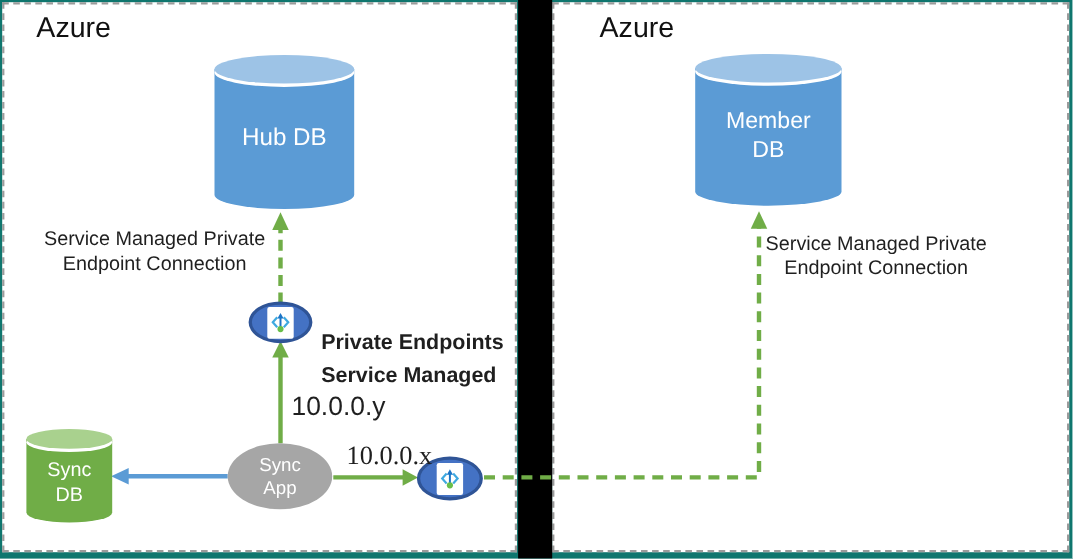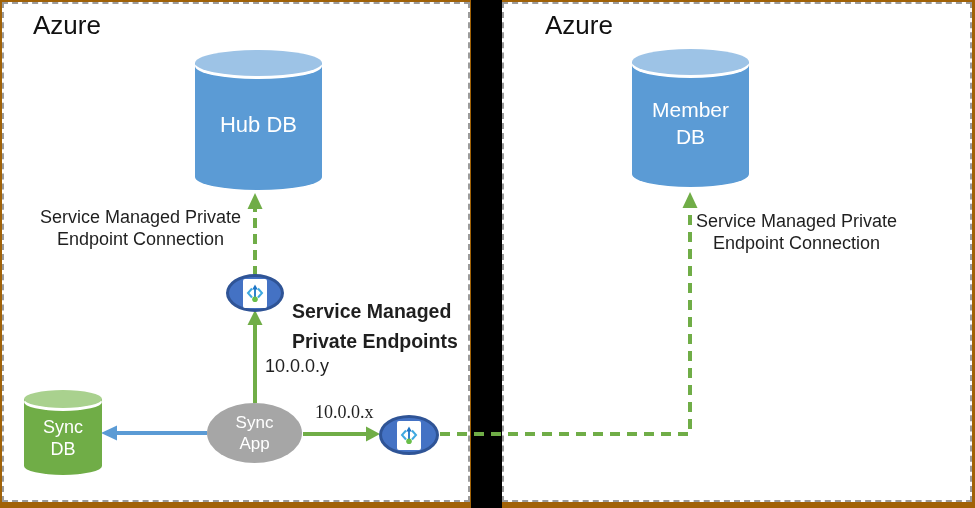--- a/index.html
+++ b/index.html
@@ -1,17 +1,17 @@
 <!DOCTYPE html>
 <html><head>
 <meta charset="utf-8">
 <style>
   html,body { margin:0; padding:0; background:#ffffff; }
   .canvas {
-    position:relative; width:975px; height:508px; background:#a16207;
+    position:relative; width:975px; height:508px; background:#0f766e;
     font-family:"Liberation Sans", sans-serif; color:#1f1f1f; overflow:hidden;
   }
   .region {
     position:absolute; top:2px; height:500px; background:#ffffff;
     border:2px dashed #9b9b9b; box-sizing:border-box;
   }
   .region-left  { left:2px;   width:468px; }
   .region-right { left:502px; width:470px; }
   .black-bar { position:absolute; left:471px; top:0; width:31px; height:508px; background:#000000; z-index:1; }
   .azure-title { position:absolute; font-size:26px; color:#111111; z-index:4; }
@@ -50,21 +50,21 @@
   }
   .endpoint-hub    { left:226px; top:274px; width:58px; height:38px; }
   .endpoint-member { left:379px; top:415px; width:60px; height:40px; }
   .pe-badge {
     width:24px; height:29px; background:#ffffff; border-radius:2px;
     display:flex; align-items:center; justify-content:center;
   }
 
   .conn-label { position:absolute; font-size:18px; line-height:22px; z-index:4; white-space:nowrap;text-align:center; }
   .bold-label { position:absolute; font-size:19.5px; line-height:30px; font-weight:bold; z-index:4; white-space:nowrap; }
-  .ip-label   { position:absolute; font-size:18px; z-index:4; white-space:nowrap; }
+  .ip-label   { position:absolute; font-size:24px; z-index:4; white-space:nowrap; }
   .label-hub-conn    { left:40px;  top:206px; }
   .label-member-conn { left:696px; top:210px; }
   .label-endpoints   { left:292px; top:296px; }
   .label-ip-y { left:265px; top:356px; }
   .label-ip-x { left:315px; top:402px;font-family:Liberation Serif, serif; }
 </style>
 </head>
 <body>
 
 <div class="canvas">
@@ -95,21 +95,21 @@
   </svg>
 
   <div class="cylinder cyl-big cyl-blue" style="left:195px; top:50px; width:127px; height:140px;">
     <div class="cyl-body"></div>
     <div class="cyl-top"></div>
     <div class="cyl-label hub-label">
       <span>Hub DB</span>
     </div>
   </div>
 
-  <div class="cylinder cyl-big cyl-blue" style="left:632px; top:49px; width:117px; height:138px;">
+  <div class="cylinder cyl-big cyl-blue" style="left:632px; top:49px; width:133px; height:138px;">
     <div class="cyl-body"></div>
     <div class="cyl-top"></div>
     <div class="cyl-label member-label">
       <span>Member</span>
       <span>DB</span>
     </div>
   </div>
 
   <div class="cylinder cyl-small cyl-green" style="left:24px; top:390px; width:78px; height:85px;">
     <div class="cyl-body"></div>
@@ -152,20 +152,20 @@
     <div>Service Managed Private</div>
     <div>Endpoint Connection</div>
   </div>
 
   <div class="conn-label label-member-conn">
     <div>Service Managed Private</div>
     <div>Endpoint Connection</div>
   </div>
 
   <div class="bold-label label-endpoints">
+    <div>Private Endpoints</div>
     <div>Service Managed</div>
-    <div>Private Endpoints</div>
   </div>
 
   <div class="ip-label label-ip-y">10.0.0.y</div>
   <div class="ip-label label-ip-x">10.0.0.x</div>
 
 </div>
 
 </body></html>

